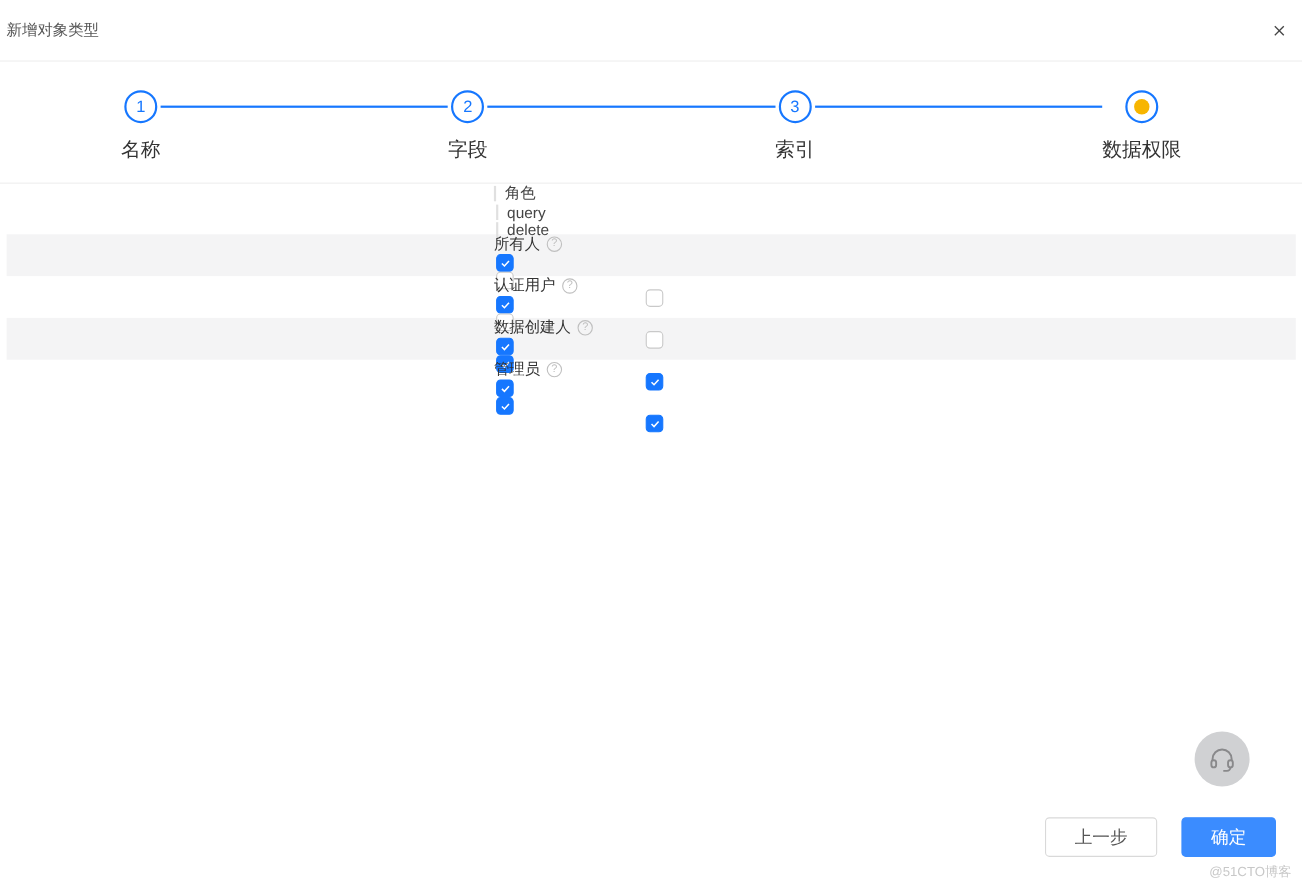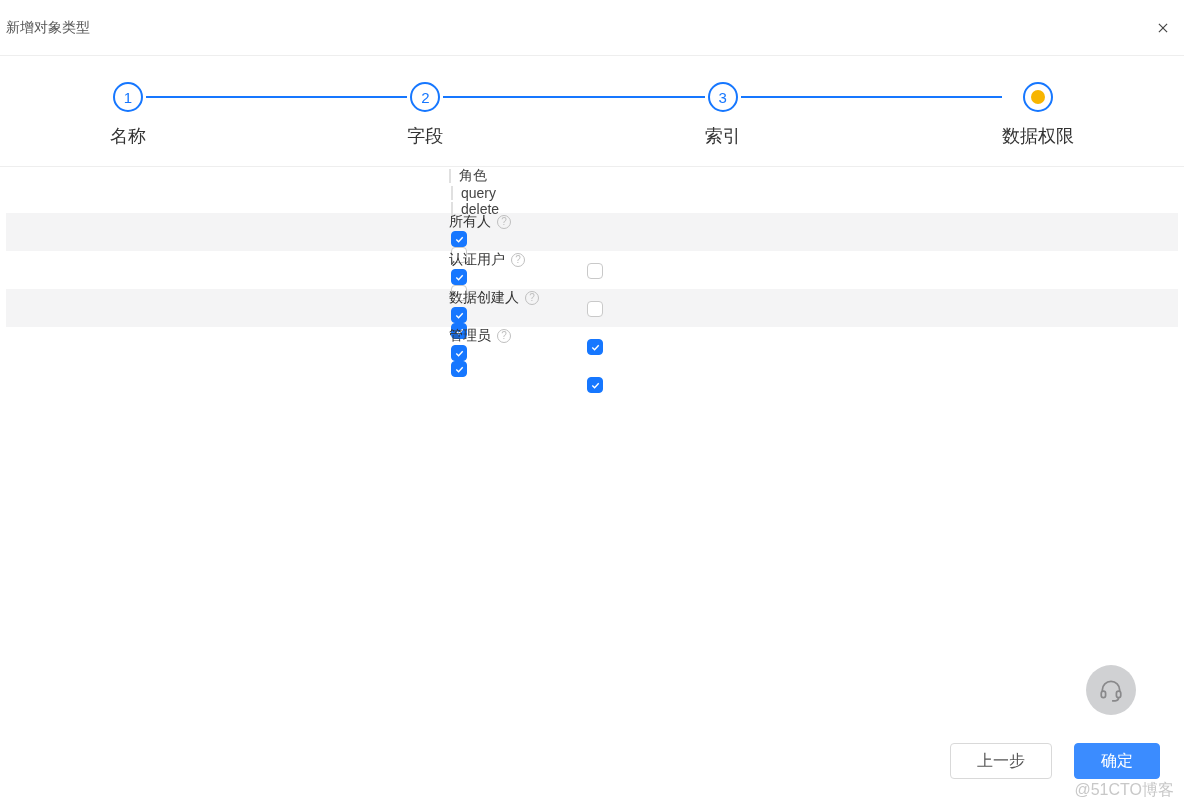--- a/index.html
+++ b/index.html
@@ -179,21 +179,21 @@
     background: #d0d1d3;
     display: flex; align-items:center; justify-content:center;
     color: #89898b;
   }
   .float-support svg { width: 26px; height: 26px; }
 
   .watermark {
     position: absolute;
     right: 10px;
     bottom: 6px;
-    font-size: 16px;
+    font-size: 12px;
     color: #c8c8c8;
   }
   .wm-faint {
     position: absolute;
     right: 52px;
     bottom: 32px;
     font-size: 26px;
     font-weight: 600;
     color: #f1f1f2;
     letter-spacing: 2px;

